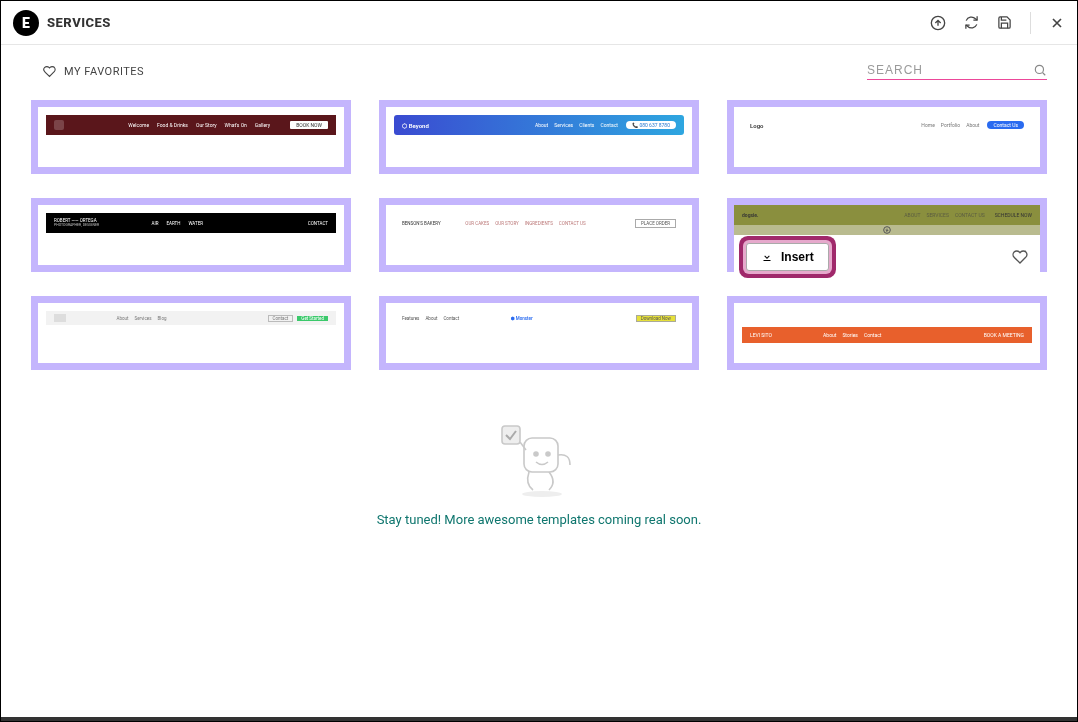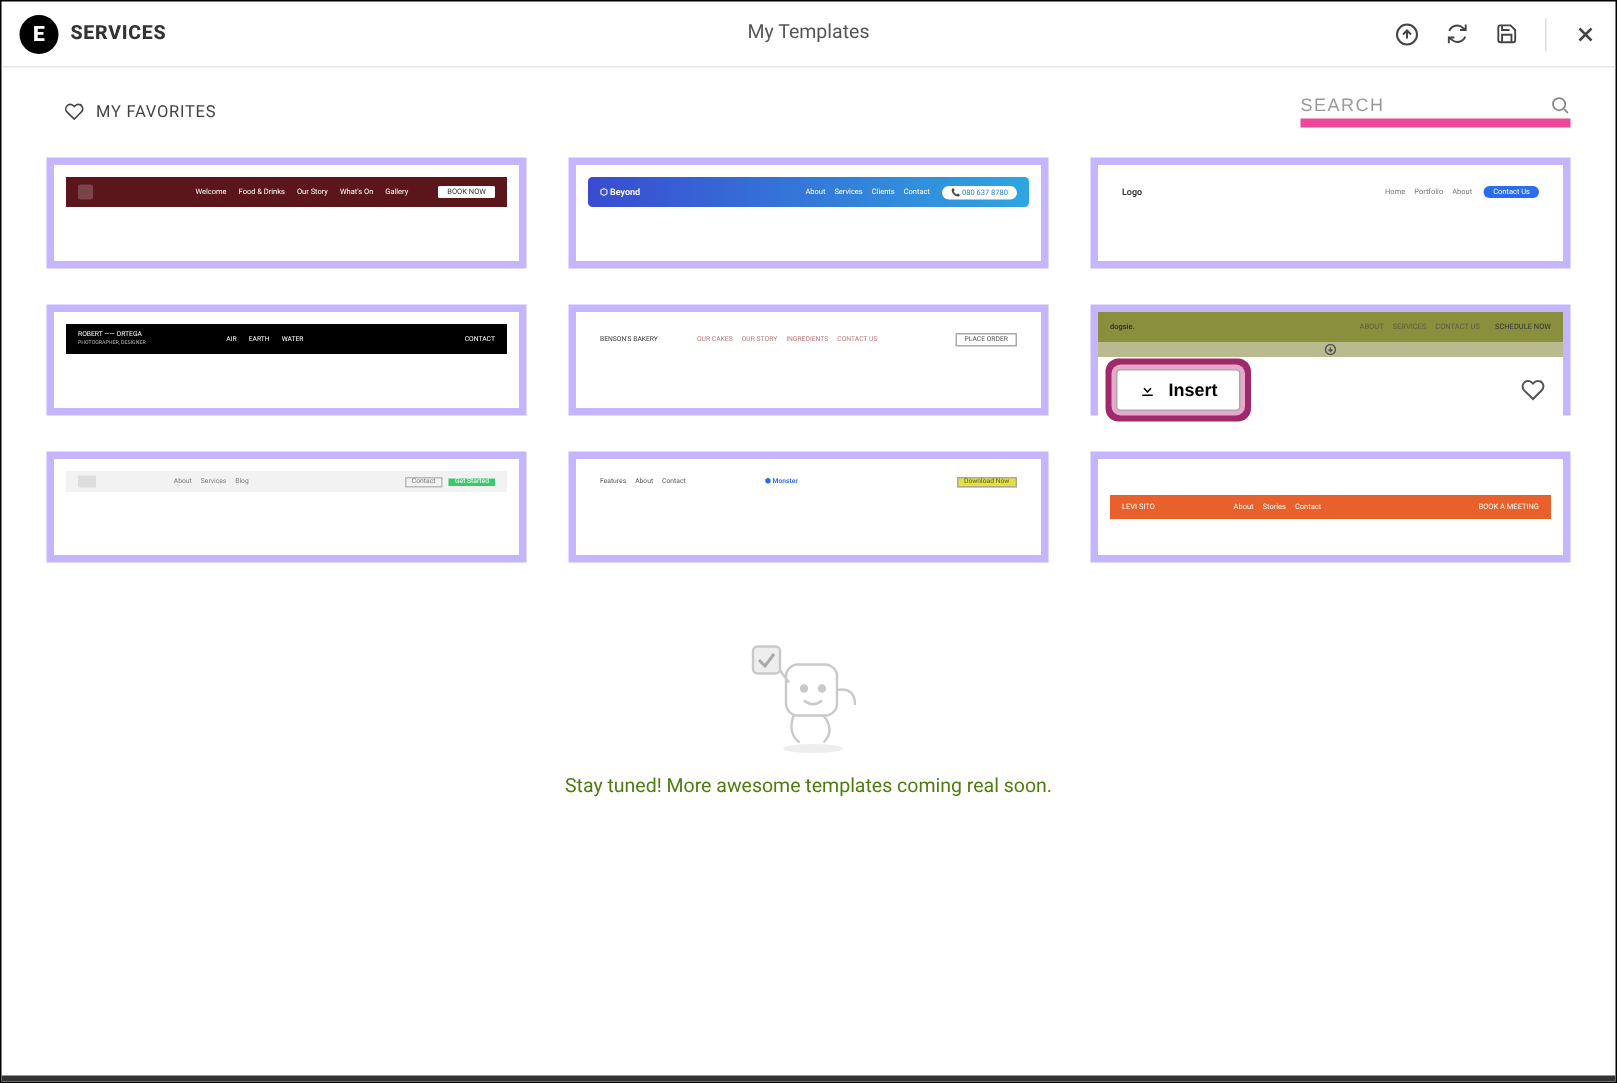--- a/index.html
+++ b/index.html
@@ -87,21 +87,21 @@
     gap: 8px;
     font-size: 11px;
     letter-spacing: 0.5px;
     color: #444;
     cursor: pointer;
   }
   .search-wrap {
     margin-left: auto;
     display: flex;
     align-items: center;
-    border-bottom: 6px solid #ec4899;
+    border-bottom: 1px solid #ec4899;
     width: 180px;
     padding-bottom: 2px;
   }
   .search-input {
     border: none;
     outline: none;
     font-size: 12px;
     letter-spacing: 1px;
     color: #555;
     flex: 1;
@@ -109,21 +109,21 @@
   }
   .search-input::placeholder { color: #9a9a9a; letter-spacing: 1px; }
   
   .grid {
     padding: 12px 30px 0 30px;
     display: grid;
     grid-template-columns: repeat(3, 1fr);
     gap: 24px 28px;
   }
   .card {
-    border: 5px solid #c4b5fd;
+    border: 7px solid #c4b5fd;
     background: #fff;
     height: 74px;
     padding: 8px;
     position: relative;
   }
   .thumb {
     width: 100%;
     height: 100%;
     position: relative;
     overflow: hidden;
@@ -200,39 +200,36 @@
   .tpl9-right { margin-left:auto;}
   
   .footer-msg {
     margin-top: 50px;
     display: flex;
     flex-direction: column;
     align-items: center;
     gap: 12px;
   }
   .mascot { color:#ccc; }
-  .footer-text { font-size: 13px; color:#4d7c0f; }
+  .footer-text { font-size: 13px; color:#0f766e; }
   
   .bottom-bar { position:absolute; bottom:0; left:0; right:0; height:4px; background:#333;}
   svg { display:block; }
 </style>
 </head>
 <body>
 
 <div class="topbar">
   <div class="brand">
     <div class="brand-logo">
         <span>E</span>
       </div>
     <div class="brand-title">SERVICES</div>
   </div>
   <div class="tabs">
-    <div class="tab">
-        <span>My Templates</span>
-      </div>
   </div>
   <div class="top-actions">
     <span class="icon-btn">
       <svg width="16" height="16" viewBox="0 0 24 24" fill="none" stroke="currentColor" stroke-width="2">
           <circle cx="12" cy="12" r="10"></circle>
           <path d="M12 16V8M8 12l4-4 4 4"></path>
         </svg>
     </span>
     <span class="icon-btn">
       <svg width="15" height="15" viewBox="0 0 24 24" fill="none" stroke="currentColor" stroke-width="2">

